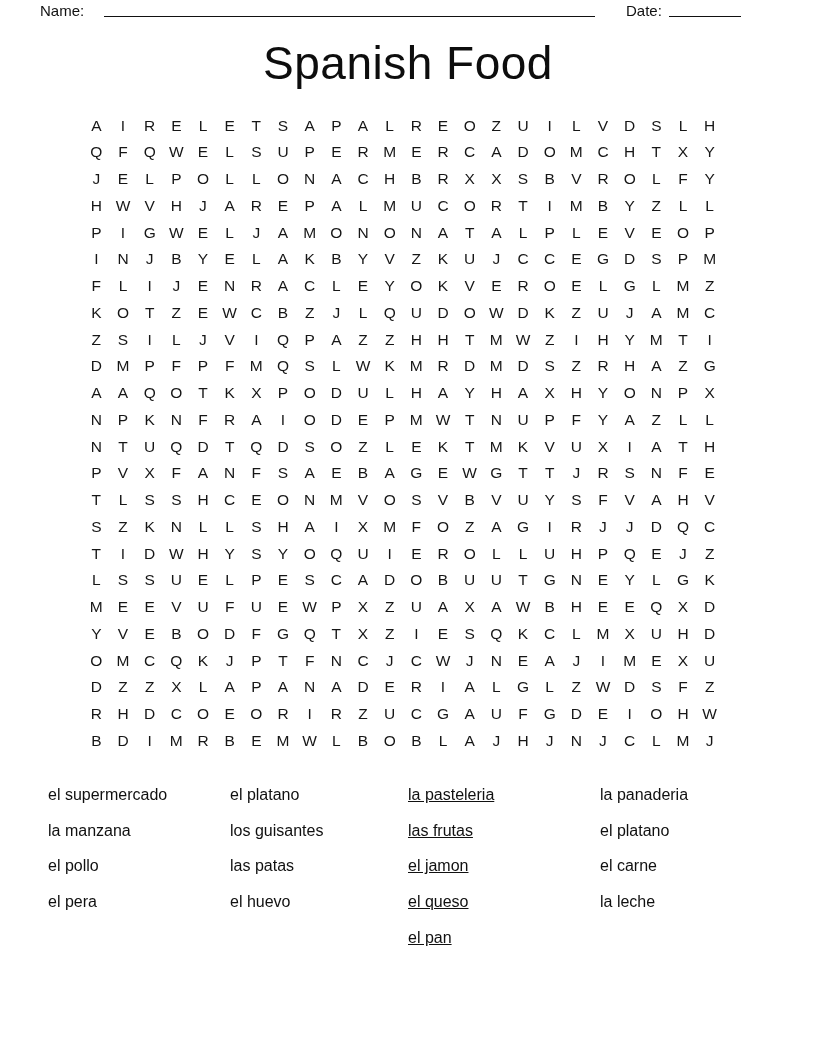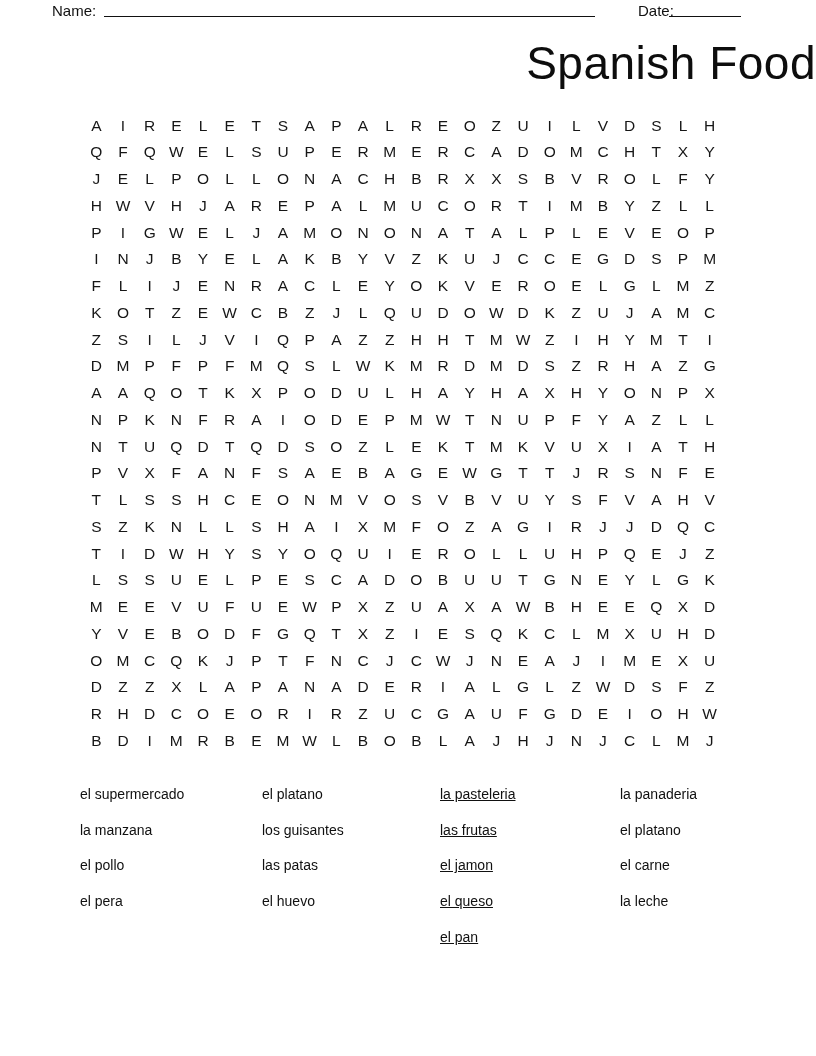--- a/index.html
+++ b/index.html
@@ -16,40 +16,39 @@
     color: #111111;
     overflow: hidden;
   }
 
   
   .hdr-label {
     position: absolute;
     font-size: 15px;
     color: #111;
     white-space: nowrap;
-    margin-left: 12px;
   }
   #name-label { left: 40px; top: 2px; }
   #date-label { left: 626px; top: 2px; }
   .hdr-line {
     position: absolute;
     top: 16px;
     border-bottom: 1.5px solid #111;
     height: 0;
   }
   #name-line { left: 104px; width: 491px; }
   #date-line { left: 669px; width: 72px; }
 
   
   #title {
     position: absolute;
     left: 0;
     top: 36px;
     width: 816px;
-    text-align: right;
+    text-align: center;
     font-size: 46px;
     font-weight: 500;
     letter-spacing: 0.5px;
     color: #0d0d0d;
   }
 
   
   #grid {
     position: absolute;
     left: 83px;
@@ -77,27 +76,26 @@
     width: 730px;
     height: 200px;
   }
   .word-col {
     position: absolute;
     top: 0;
   }
   #word-col-0 { left: 0px; }
   #word-col-1 { left: 182px; }
   #word-col-2 { left: 360px; text-decoration: underline; }
-  #word-col-3 { left: 540px; }
+  #word-col-3 { left: 552px; }
   .word {
-    font-size: 14px;
+    font-size: 16px;
     line-height: 35.7px;
     white-space: nowrap;
     color: #101010;
-    margin-left: 32px;
   }
 </style>
 </head>
 <body>
 
 <div id="page">
 
   <div class="hdr-label" id="name-label">Name:</div>
   <div class="hdr-line" id="name-line"></div>
 

